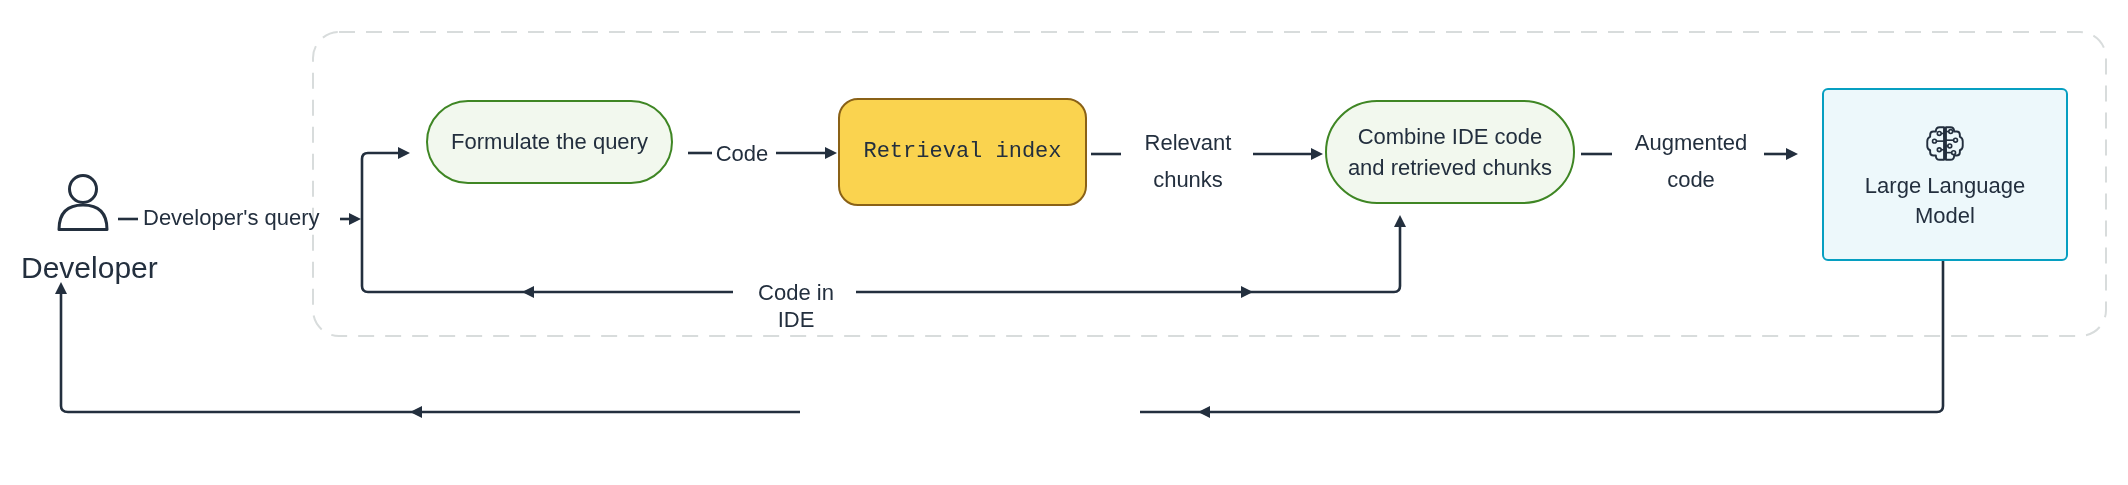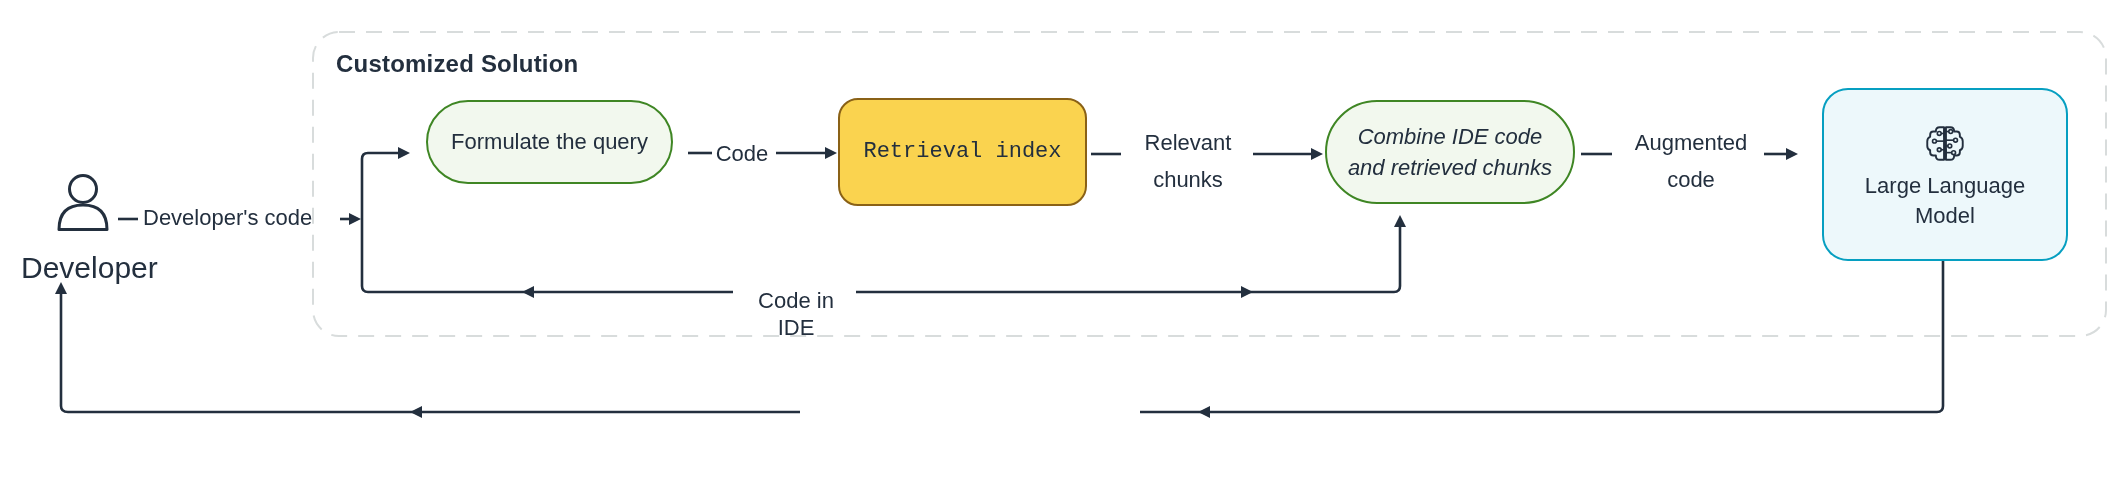--- a/index.html
+++ b/index.html
@@ -25,24 +25,24 @@
     left:426px; top:100px; width:247px; height:84px; border-radius:54px;
     background:var(--green-fill,#F2F8EE); border:2.5px solid var(--green-border,#3F8624);
   }
   .node-retrieval {
     left:838px; top:98px; width:249px; height:108px; border-radius:20px;
     background:var(--yellow-fill,#FAD34F); border:2.5px solid var(--yellow-border,#8A6116);font-family:Liberation Mono, monospace;
   }
   .node-combine {
     left:1325px; top:100px; width:250px; height:104px; border-radius:54px;
     background:var(--green-fill,#F2F8EE); border:2.5px solid var(--green-border,#3F8624);
-    padding:0 16px; line-height:31px;font-style:italic;
+    padding:0 16px; line-height:31px;
   }
   .node-llm {
-    left:1822px; top:88px; width:246px; height:173px; border-radius:26px;
+    left:1822px; top:88px; width:246px; height:173px; border-radius:6px;
     background:var(--cyan-fill,#EDF8FB); border:2.5px solid var(--cyan-border,#069FC1);
     flex-direction:column; gap:4px; padding:2px 20px 0 20px;
   }
   .edge-label { position:absolute; font-size:22px; line-height:27px; }
   .edge-label.center { text-align:center; }
   .two-line { line-height:37px; }
   .actor-icon { position:absolute; left:56px; top:170px; }
   .actor-label { position:absolute; left:21px; top:251px; font-size:30px; }
   .dev-code-label { position:absolute; left:143px; top:205px; font-size:22px; }
   .node-icon svg { display:block; }
@@ -94,30 +94,29 @@
 
     <g>
       <path class="edge" d="M1943 261 V406 Q1943 412 1937 412 H1140"></path>
       <path class="edge" d="M800 412 H68 Q61 412 61 406 V293"></path>
       <polygon points="61,282 55,294 67,294"></polygon>
       <polygon points="1198,412 1210,406 1210,418"></polygon>
       <polygon points="410,412 422,406 422,418"></polygon>
     </g>
   </svg>
 
-  <div class="container-title">Customized Solution</div>
 
   <div class="actor-icon">
     <svg width="54" height="62" viewBox="0 0 54 62" fill="none" stroke="#232F3E" stroke-width="3">
       <circle cx="27" cy="19" r="13.5"></circle>
       <path d="M3 59.5 Q3 35 27 35 Q51 35 51 59.5 Z" stroke-linejoin="round"></path>
     </svg>
   </div>
   <div class="actor-label">Developer</div>
-  <div class="dev-code-label">Developer's code</div>
+  <div class="dev-code-label">Developer's query</div>
 
   <div class="node node-formulate">
     <span>Formulate the query</span>
   </div>
 
   <div class="node node-retrieval">
     <span>Retrieval index</span>
   </div>
 
   <div class="node node-combine">
@@ -151,16 +150,16 @@
     </span>
     <span>Large Language Model</span>
   </div>
 
   <div class="edge-label center" style="left:690px; top:140px; width:104px;">Code</div>
 
   <div class="edge-label center two-line" style="left:1127px; top:124px; width:122px;">Relevant chunks</div>
 
   <div class="edge-label center two-line" style="left:1621px; top:124px; width:140px;">Augmented code</div>
 
-  <div class="edge-label center" style="left:737px; top:279px; width:118px;margin-top:8px;">Code in IDE</div>
+  <div class="edge-label center" style="left:737px; top:279px; width:118px;">Code in IDE</div>
 
 
 </div>
 
 </body></html>

